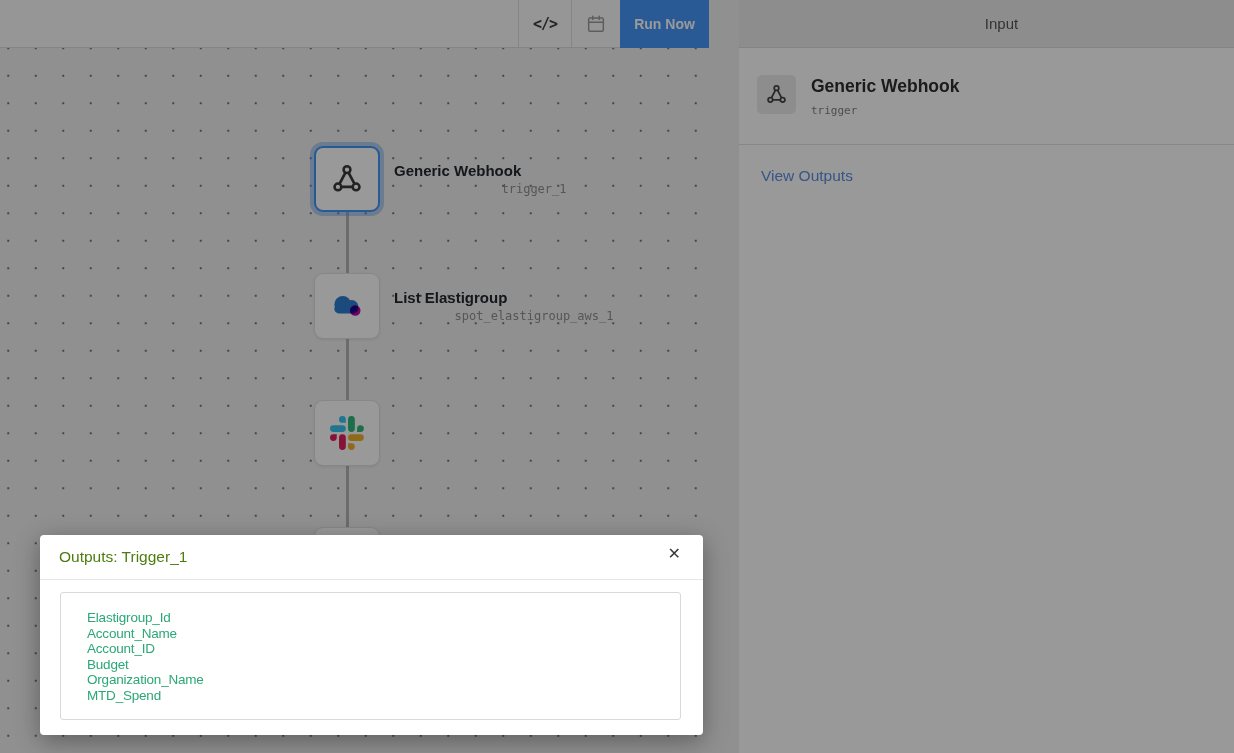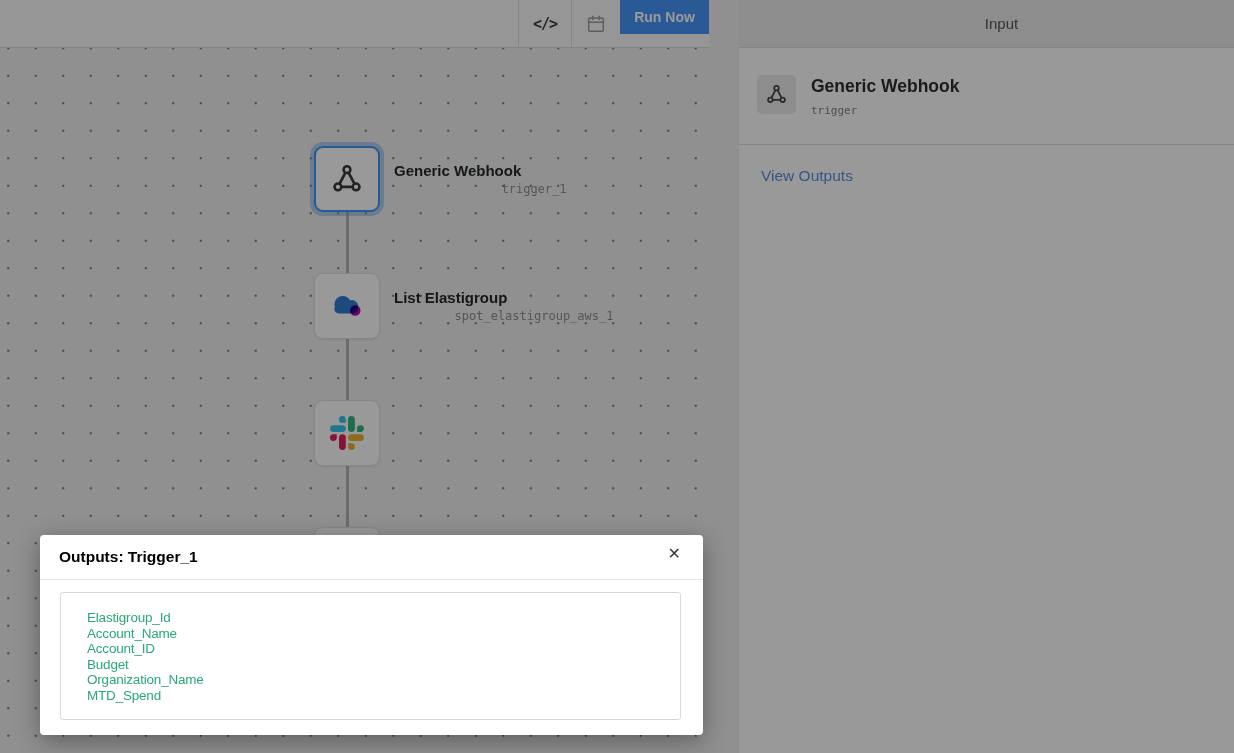--- a/index.html
+++ b/index.html
@@ -17,21 +17,21 @@
   .tool-btn {
     width: 53px; display: flex; align-items: center; justify-content: center;
     border-left: 1px solid #dedede; cursor: pointer; background: #fafafa;
   }
   .tool-btn.cal { width: 49px; border-left: 1px solid #dedede; }
   .code-glyph {
     font-family: "DejaVu Sans Mono", monospace; font-size: 15px; font-weight: bold;
     color: #3d3d3d; letter-spacing: -1px;
   }
   .run-now {
-    width: 89px; height: 34px; border: none; cursor: pointer;
+    width: 89px; height: 48px; border: none; cursor: pointer;
     background: #4697fb; color: #ffffff; font-family: "Liberation Sans", sans-serif;
     font-size: 14px; font-weight: bold;
   }
 
   .canvas {
     position: absolute; left: 0; top: 48px; width: 709px; height: 705px;
     background-color: #f0f0f0;
     background-image: radial-gradient(circle, #757575 1.1px, rgba(0,0,0,0) 1.4px);
     background-size: 27.5px 27.5px;
     background-position: 22px 14px;
@@ -72,21 +72,21 @@
 
   
   .dim { position: absolute; inset: 0; background: rgba(0,0,0,0.40); z-index: 40; }
   .modal {
     position: absolute; left: 40px; top: 535px; width: 663px; height: 200px;
     background: #ffffff; border-radius: 4px; z-index: 50;
     box-shadow: 0 6px 24px rgba(0,0,0,0.35);
   }
   .modal-header { position: relative; height: 45px; border-bottom: 1px solid #e6e6e6;
     display: flex; align-items: center; padding-left: 19px; }
-  .modal-title { font-size: 15.5px; color: #000000; font-weight: 700; }
+  .modal-title { font-size: 15.5px; color: #4d7c0f; font-weight: 400; }
   .modal-close { position: absolute; right: 22px; top: 11px; font-size: 16px; color: #3a3a3a;
     cursor: pointer; line-height: 1; }
   .outputs-box {
     margin: 12px 22px 0 20px; height: 128px;
     border: 1px solid #d9d9d9; border-radius: 3px; background: #ffffff;
     padding: 17px 0 0 26px; overflow: hidden;
   }
   .output-item { font-size: 13.5px; line-height: 15.6px; letter-spacing: -0.2px;
     color: #2aa876; cursor: pointer; }
 

